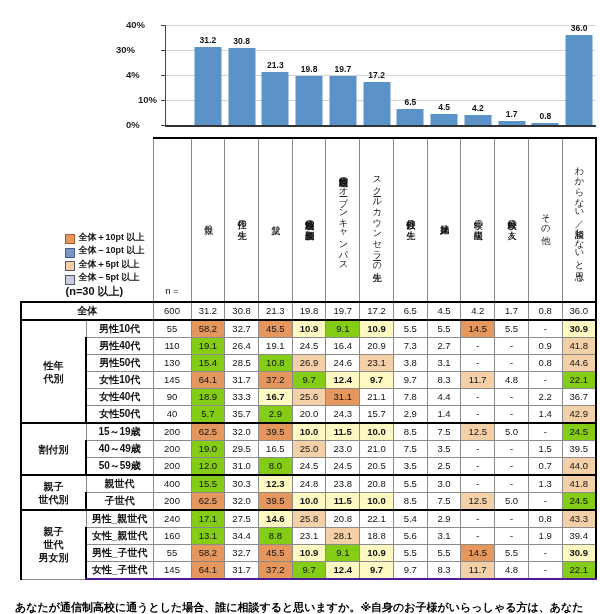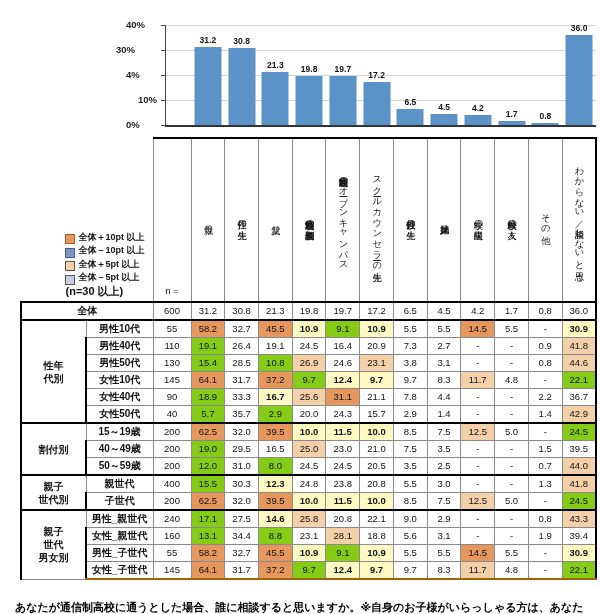--- a/index.html
+++ b/index.html
@@ -25,21 +25,21 @@
         height:16px;line-height:12px;overflow:hidden;}
   thead th{height:158px;vertical-align:top;font-weight:normal;border-top:2px solid #000;}
   th.legend-cell{border:none;vertical-align:bottom;text-align:right;padding:0 8px 3px 0;}
   .vtxt{writing-mode:vertical-rl;text-orientation:upright;margin:4px auto 0;
         font-size:9.3px;line-height:1;letter-spacing:0px;height:150px;}
   th.n-head{vertical-align:bottom;padding-bottom:4px;font-size:9.5px;}
   td.row-label,td.group-label{font-weight:bold;font-size:10px;}
   td.group-label{white-space:pre-line;line-height:13px;}
   tbody tr:first-child td{border-top:2px solid #000;border-bottom:2px solid #000;}
   tr.gstart td{border-top:2px solid #000;margin-top:41px;}
-  tbody tr:last-child td{border-bottom:2px solid #a16207;}
+  tbody tr:last-child td{border-bottom:2px solid #4c1d95;}
   tbody td:first-child{border-left:2px solid #000;}
   tbody td:last-child, thead th:last-child{border-right:2px solid #000;}
   td.hl-o10{background:#E6975E;}
   td.hl-b10{background:#84cc16;}
   td.hl-o5{background:#F4D0A9;}
   td.hl-b5{background:#fef9c3;font-weight:bold;}
   
   .legend{display:inline-block;text-align:left;}
   .litem{display:flex;align-items:flex-end;font-size:9px;line-height:13.5px;font-weight:600;}
   .lbox{width:8px;height:8px;border:1px solid #555;margin-right:4px;flex:0 0 auto;}
@@ -387,21 +387,21 @@
 世代
 男女別</td>
         <td class="row-label">男性_親世代</td>
         <td>240</td>
         <td class="hl-b10">17.1</td>
         <td>27.5</td>
         <td class="hl-b5">14.6</td>
         <td class="hl-o5">25.8</td>
         <td>20.8</td>
         <td>22.1</td>
-        <td>9.0</td>
+        <td>5.4</td>
         <td>2.9</td>
         <td>-</td>
         <td>-</td>
         <td>0.8</td>
         <td class="hl-o5">43.3</td>
       </tr>
       <tr>
         <td class="row-label">女性_親世代</td>
         <td>160</td>
         <td class="hl-b10">13.1</td>

